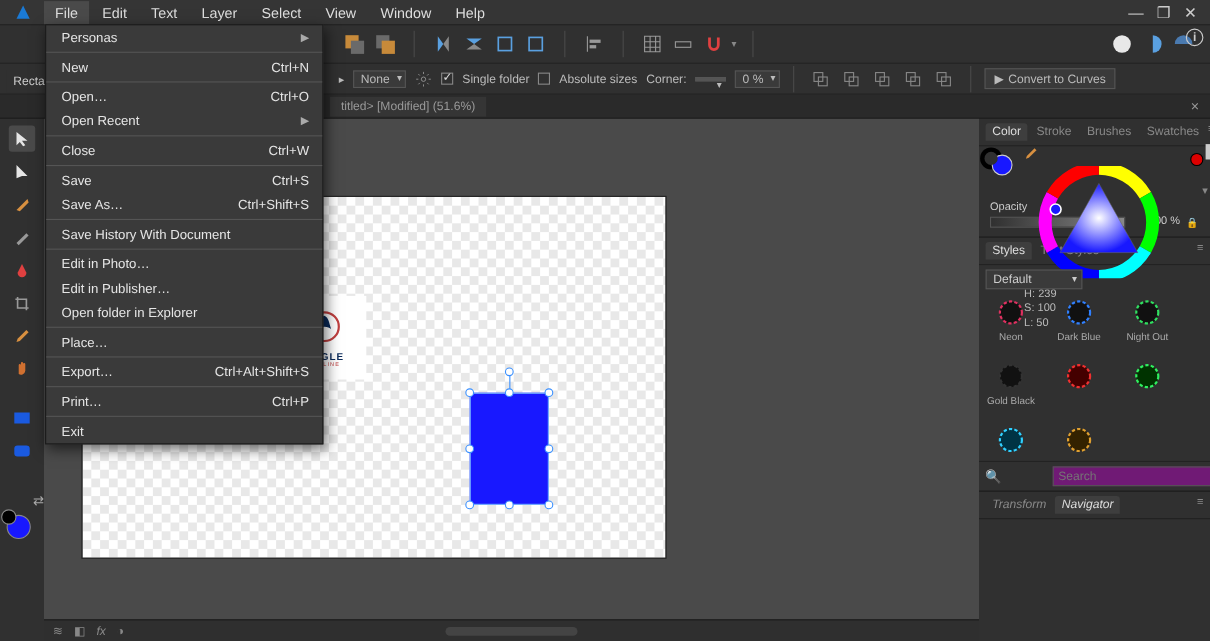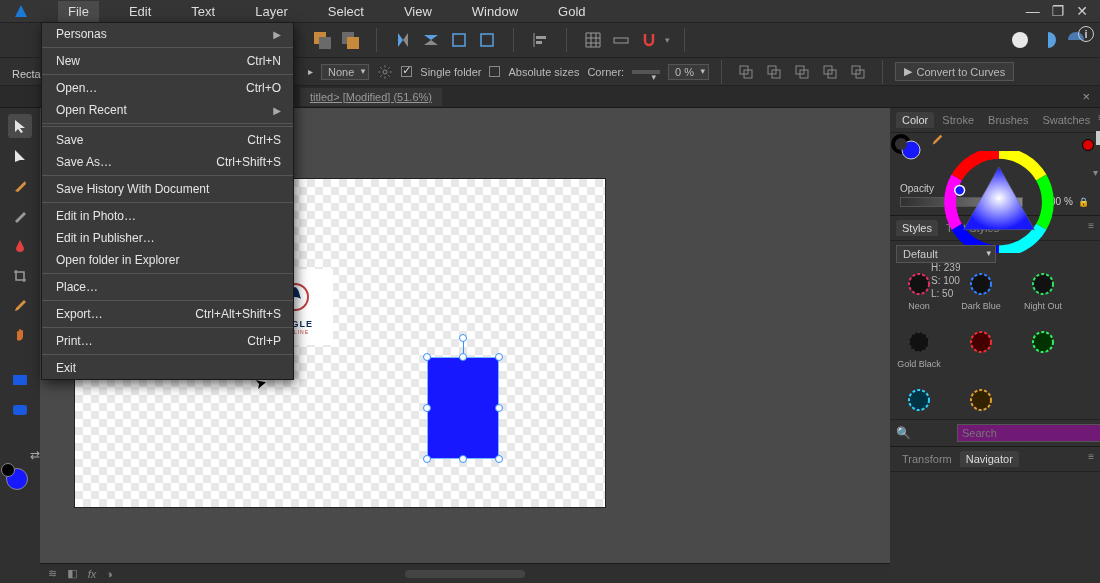--- a/index.html
+++ b/index.html
@@ -1,19 +1,19 @@
 <!DOCTYPE html>
 <html><head>
 <meta charset="utf-8">
 <style>
 * { box-sizing: border-box; margin: 0; padding: 0; font-family: "Segoe UI", Arial, sans-serif; }
 body { background: #2a2a2a; width: 1100px; height: 583px; overflow: hidden; color: #ccc; font-size: 12px; position: relative; }
 
 
-.menubar { display: flex; align-items: center; height: 22px; background: #353535; padding: 0 4px; gap: 20px; }
+.menubar { display: flex; align-items: center; height: 22px; background: #353535; padding: 0 4px; gap: 2px; }
 .app-icon { width: 34px; height: 22px; display: flex; align-items: center; justify-content: center; }
 .app-icon svg { width: 16px; height: 16px; }
 .menubar .mi { padding: 3px 10px; cursor: default; color: #ddd; font-size: 13px; }
 .menubar .mi.active { background: #4a4a4a; }
 .win-controls { margin-left: auto; display:flex; gap:12px; padding-right:8px; color:#ccc; font-size:14px;}
 .win-controls span { cursor:default; }
 .info-icon { width:16px; height:16px; border-radius:50%; border:1px solid #ccc; display:flex; align-items:center; justify-content:center; font-size:11px; font-weight:bold;}
 
 
 .dropdown { position: absolute; left: 41px; top: 22px; width: 253px; background: #3a3a3a; border: 1px solid #1a1a1a; box-shadow: 2px 4px 12px rgba(0,0,0,0.6); z-index: 100; }
@@ -31,21 +31,21 @@
 .context-bar { display:flex; align-items:center; height:28px; background:#303030; border-bottom:1px solid #222; gap:8px; padding:0 8px 0 40px; color:#bbb; font-size:11px; }
 .ctx-drop { background:#3a3a3a; border:1px solid #555; padding:1px 14px 1px 6px; position:relative; font-size:11px; }
 .ctx-drop::after { content:"▾"; position:absolute; right:3px; top:1px; font-size:9px; }
 .checkbox { width:11px; height:11px; border:1px solid #888; display:inline-block; position:relative; }
 .checkbox.checked::after { content:"✓"; position:absolute; top:-3px; left:0; font-size:11px; color:#ddd;}
 .gear-icon{ width:16px; height:16px; }
 .cc-btn{ background:#3a3a3a; border:1px solid #555; padding:2px 8px; display:flex; align-items:center; gap:4px; font-size:11px;}
 
 
 .doc-tabs { height: 22px; background: #2a2a2a; display:flex; align-items:center; padding-left: 300px; color:#999; font-size:11px; border-bottom:1px solid #1a1a1a;}
-.doc-tab { padding: 3px 10px; background:#353535; display:flex; align-items:center; gap:8px;text-decoration:underline;}
+.doc-tab { padding: 3px 10px; background:#353535; display:flex; align-items:center; gap:8px;}
 .doc-close{ margin-left:auto; padding-right:10px; font-size:13px; color:#999;}
 
 
 .workspace { display:flex; height: calc(583px - 108px); }
 .tool-col { width: 40px; background:#303030; display:flex; flex-direction:column; align-items:center; gap:6px; padding-top:6px; }
 .tool-col .tool { width:24px; height:24px; display:flex; align-items:center; justify-content:center; border-radius:3px;}
 .tool.sel{ background:#4a4a4a;}
 
 
 .canvas-area { flex:1; background:#4a4a4a; position:relative; overflow:hidden;}
@@ -74,29 +74,29 @@
 .colorwheel{ position:absolute; left:50px; top:18px; width:118px; height:104px;}
 .hls{ position:absolute; left:0; top:128px; font-size:10px; line-height:13px; color:#bbb;margin-left:41px;}
 .opacity-row{ display:flex; align-items:center; gap:6px; margin-top:44px; font-size:10px;}
 .opacity-row .track{ flex:1; height:10px; background:linear-gradient(90deg, transparent, #888); border:1px solid #555;}
 .opacity-row .val{ width:44px; text-align:right;}
 .dot-picker{ position:absolute; right:6px; top:6px; width:12px;height:12px; border-radius:50%; background:#d00; border:1px solid #000;}
 .dd2{position:absolute; right:2px; top:34px; font-size:10px; color:#888;}
 
 .styles-panel{ border-top:1px solid #1a1a1a;}
 .styles-body{ padding:4px 6px;}
-.style-drop{ background:#3a3a3a; border:1px solid #555; padding:2px 6px; font-size:11px; width:100px; position:relative;}
+.style-drop{ background:#3a3a3a; border:1px solid #555; padding:2px 6px; font-size:11px; width:88px; position:relative;}
 .style-drop::after{content:"▾"; position:absolute; right:4px; top:2px; font-size:9px;}
 .style-grid{ display:flex; gap:16px; margin-top:6px; flex-wrap:wrap;}
 .style-item{ width:46px; display:flex; flex-direction:column; align-items:center; gap:2px; font-size:9px; color:#aaa;}
 .style-gear{ width:30px; height:30px;}
 .search-row{ display:flex; align-items:center; gap:4px; padding:4px 6px; border-top:1px solid #222;}
 .search-row input{ flex:1; background:#701a75; border:1px solid #555; color:#aaa; padding:2px 4px; font-size:11px;margin-left:42px;}
 
-.transform-panel{ border-top:1px solid #1a1a1a;}
+.transform-panel{ border-top:1px solid #1a1a1a;font-style:italic;}
 .tf-body{ padding:6px 8px; font-size:11px;}
 .zoom-row{ display:flex; align-items:center; gap:6px;}
 .zoom-row .zicon{ width:16px;height:16px; border:1px solid #666; border-radius:50%; display:flex; align-items:center; justify-content:center; font-size:11px;}
 .zoom-slider{ flex:1; height:4px; background:#555; position:relative; border-radius:2px;}
 .zoom-slider .knob{ position:absolute; left:12px; top:-4px; width:10px;height:10px; background:#ccc; border-radius:50%;}
 .nav-thumb{ margin-top:8px; width:188px; height:96px; background: repeating-conic-gradient(#e8e8e8 0deg 90deg, #fff 90deg 180deg); background-size: 10px 10px; position:relative; border:1px solid #222;}
 .nav-text{ position:absolute; left:14px; top:40px; font-family:Georgia,serif; color:#000; font-size:14px;}
 .nav-shape{ position:absolute; left:128px; top:52px; width:18px; height:28px; background:#1818ff;}
 .nav-logo{ position:absolute; left:72px; top:26px; width:16px; height:16px; background:#fff; font-size:8px; display:flex; align-items:center; justify-content:center;}
 .ad-overlay{ position:absolute; right:4px; top:28px; width:76px; height:42px; background:rgba(80,85,92,0.85); display:flex; align-items:center; justify-content:center; color:#fff; font-size:13px;}
@@ -119,21 +119,21 @@
         <path d="M3 21 L12 3 L21 21 Z" fill="#1a7ad6"></path>
       </svg>
   </div>
   <div class="mi active">File</div>
   <div class="mi">Edit</div>
   <div class="mi">Text</div>
   <div class="mi">Layer</div>
   <div class="mi">Select</div>
   <div class="mi">View</div>
   <div class="mi">Window</div>
-  <div class="mi">Gold</div>
+  <div class="mi">Help</div>
   <div class="win-controls">
     <span>—</span>
     <span>❐</span>
     <span>✕</span>
     <span class="info-icon" style="position:absolute; right:6px; top:26px;">i</span>
   </div>
 </div>
 
 <div class="dropdown">
   <div class="row">
@@ -148,20 +148,24 @@
   <div class="sep"></div>
   <div class="row">
       <span>Open…</span>
       <span>Ctrl+O</span>
     </div>
   <div class="row">
       <span>Open Recent</span>
       <span class="arrow">▶</span>
     </div>
   <div class="sep"></div>
+  <div class="row">
+      <span>Close</span>
+      <span>Ctrl+W</span>
+    </div>
   <div class="sep"></div>
   <div class="row">
       <span>Save</span>
       <span>Ctrl+S</span>
     </div>
   <div class="row">
       <span>Save As…</span>
       <span>Ctrl+Shift+S</span>
     </div>
   <div class="sep"></div>

